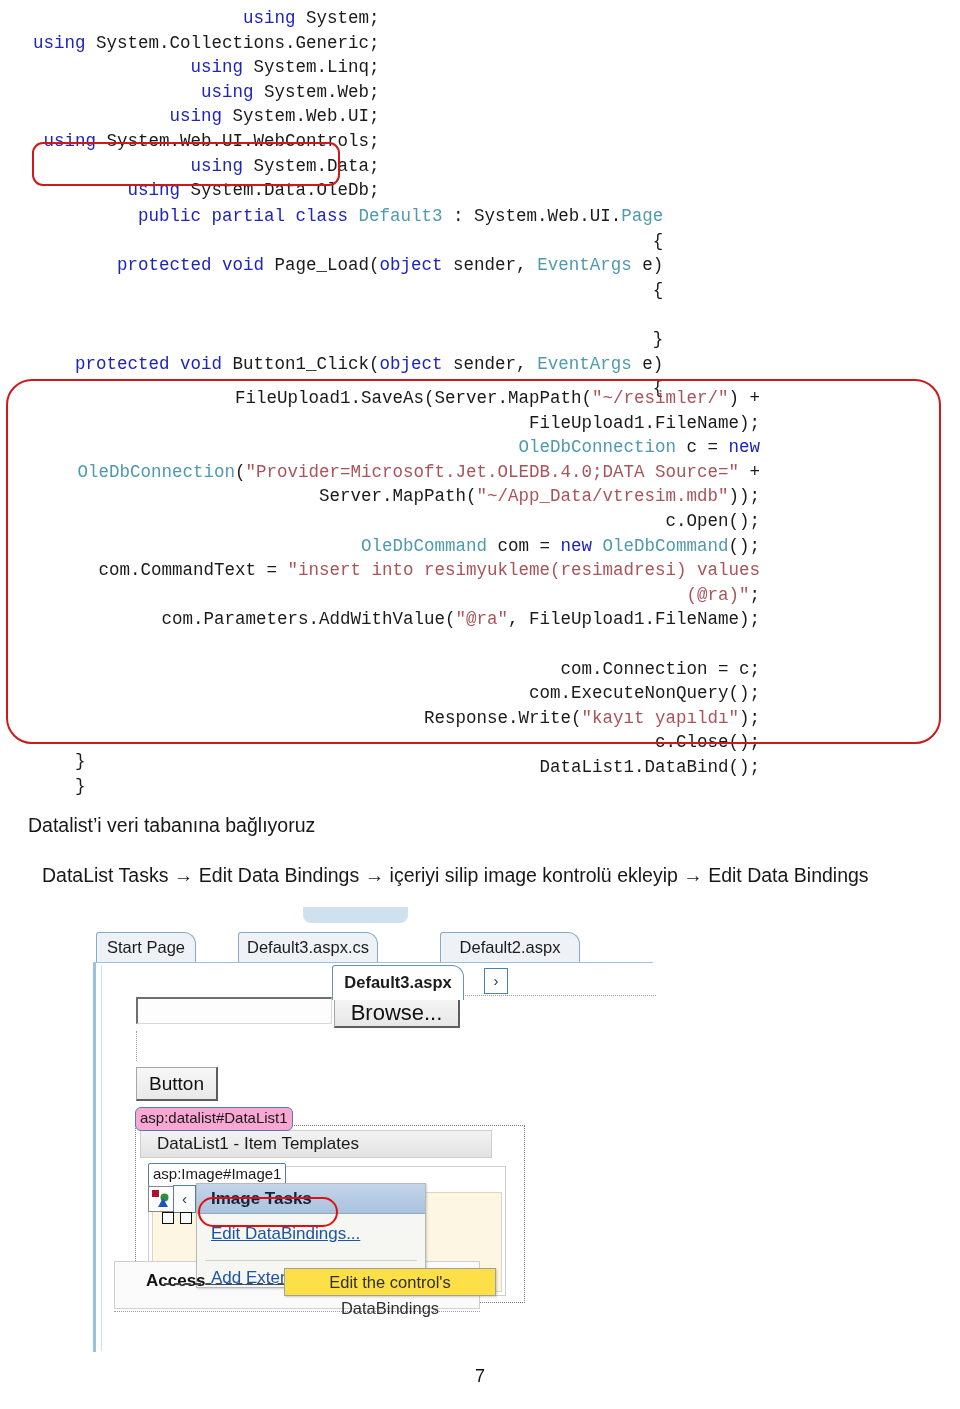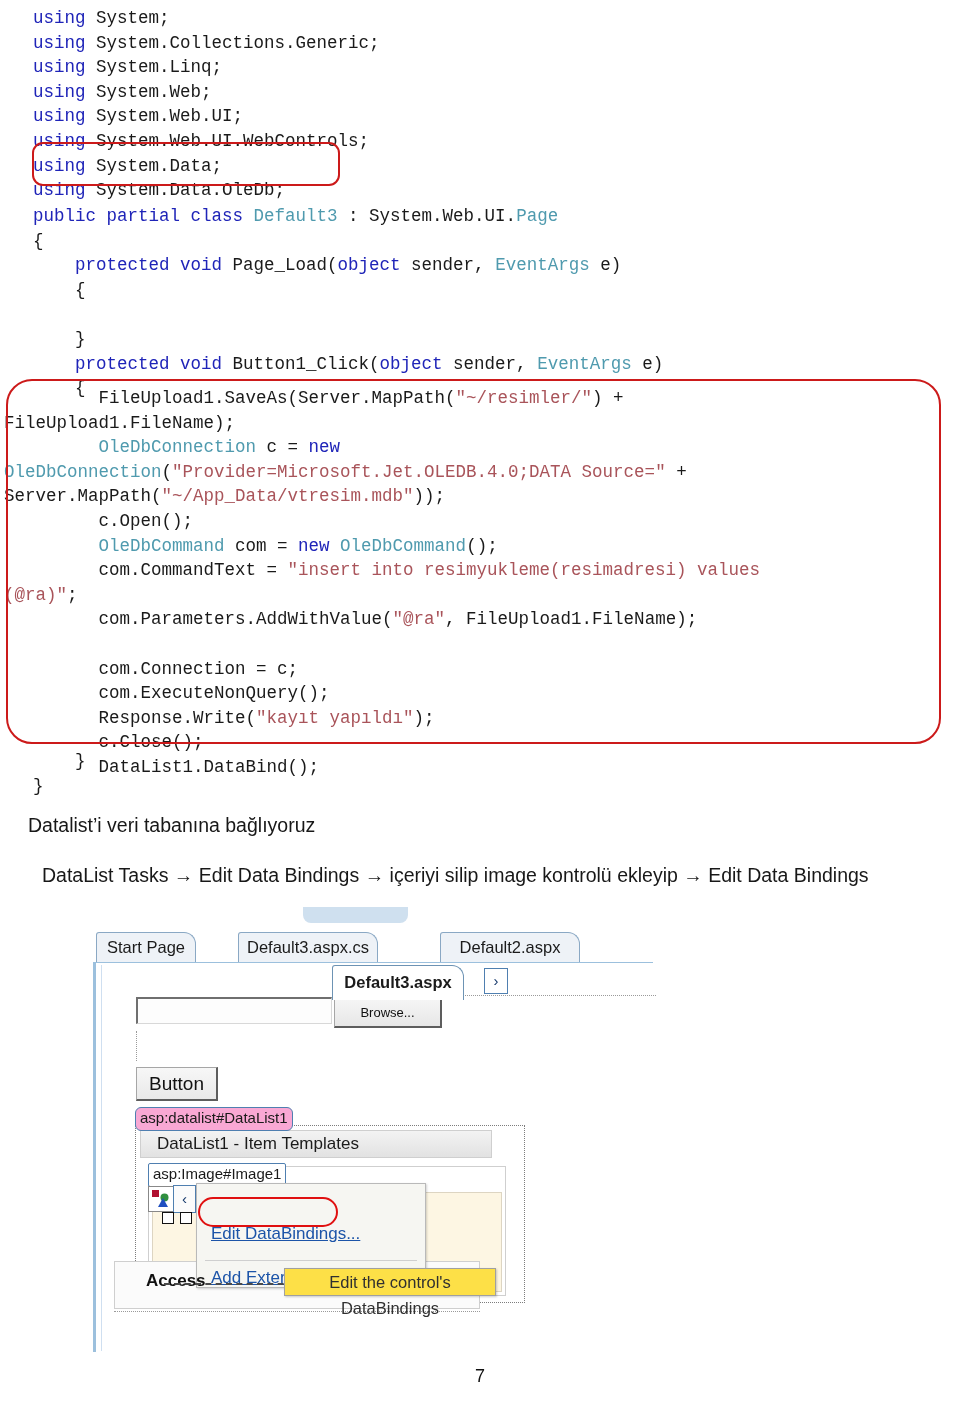--- a/index.html
+++ b/index.html
@@ -10,20 +10,21 @@
   }
 
   
   .code{
     position:absolute;
     font-family:"Liberation Mono","DejaVu Sans Mono",monospace;
     font-size:17.5px;
     line-height:24.6px;
     color:#1a1a1a;
     white-space:pre;
+    text-align:right;
   }
   .kw{color:#1f24b8;}
   .typ{color:#4f9aae;}
   .str{color:#a9545a;}
   .pl{color:#1a1a1a;}
 
   #usings{left:33px;top:6px;}
   #classblock{left:33px;top:204px;}
   #mainblock{left:4px;top:386px;}
   #tailbraces{left:33px;top:749px;}
@@ -112,25 +113,25 @@
 
   
   #fileupload-text{
     position:absolute;left:34px;top:32px;width:196px;height:27px;
     background:#fdfdfd;
     border:1px solid #d8d8d8;
     border-top:2px solid #6f6f6f;border-left:2px solid #6f6f6f;
     box-sizing:border-box;
   }
   #browse-btn{
-    position:absolute;left:232px;top:32px;width:108px;height:31px;
+    position:absolute;left:232px;top:32px;width:126px;height:31px;
     background:linear-gradient(#f6f6f6,#e7e7e7);
     border:1px solid #a6a6a6;
     border-right:2px solid #5d5d5d;border-bottom:2px solid #5d5d5d;
-    font-size:13px;color:#111;text-align:center;line-height:29px;
+    font-size:22px;color:#111;text-align:center;line-height:29px;
     box-sizing:border-box;
   }
   #fu-dots{left:232px;top:30px;width:322px;}
   #fu-dots2{left:34px;top:66px;width:1px;height:30px;border-top:none;border-left:1px dotted #9a9a9a;}
 
   #button-ctl{
     position:absolute;left:34px;top:102px;width:82px;height:34px;
     background:linear-gradient(#f7f7f7,#e9e9e9);
     border:1px solid #a6a6a6;
     border-right:2px solid #5d5d5d;border-bottom:2px solid #5d5d5d;
@@ -342,20 +343,21 @@
 
       <div class="handle" style="left:60px;top:247px;"></div>
       <div class="handle" style="left:78px;top:247px;"></div>
 
       <div id="bottom-box"></div>
       <div class="dotted-row" id="bottom-dots"></div>
       <div id="access-label">Access</div>
       <div id="dash-line"></div>
 
       <div id="tasks-panel">
+        <div id="tasks-title">Image Tasks</div>
         <div class="tasklink" id="task-edit">Edit DataBindings...</div>
         <div id="tasks-sep"></div>
         <div class="tasklink" id="task-add">Add Extender...</div>
       </div>
 
       <div id="redbox-editdb"></div>
 
       <div id="tooltip">Edit the control's DataBindings</div>
 
     </div>

